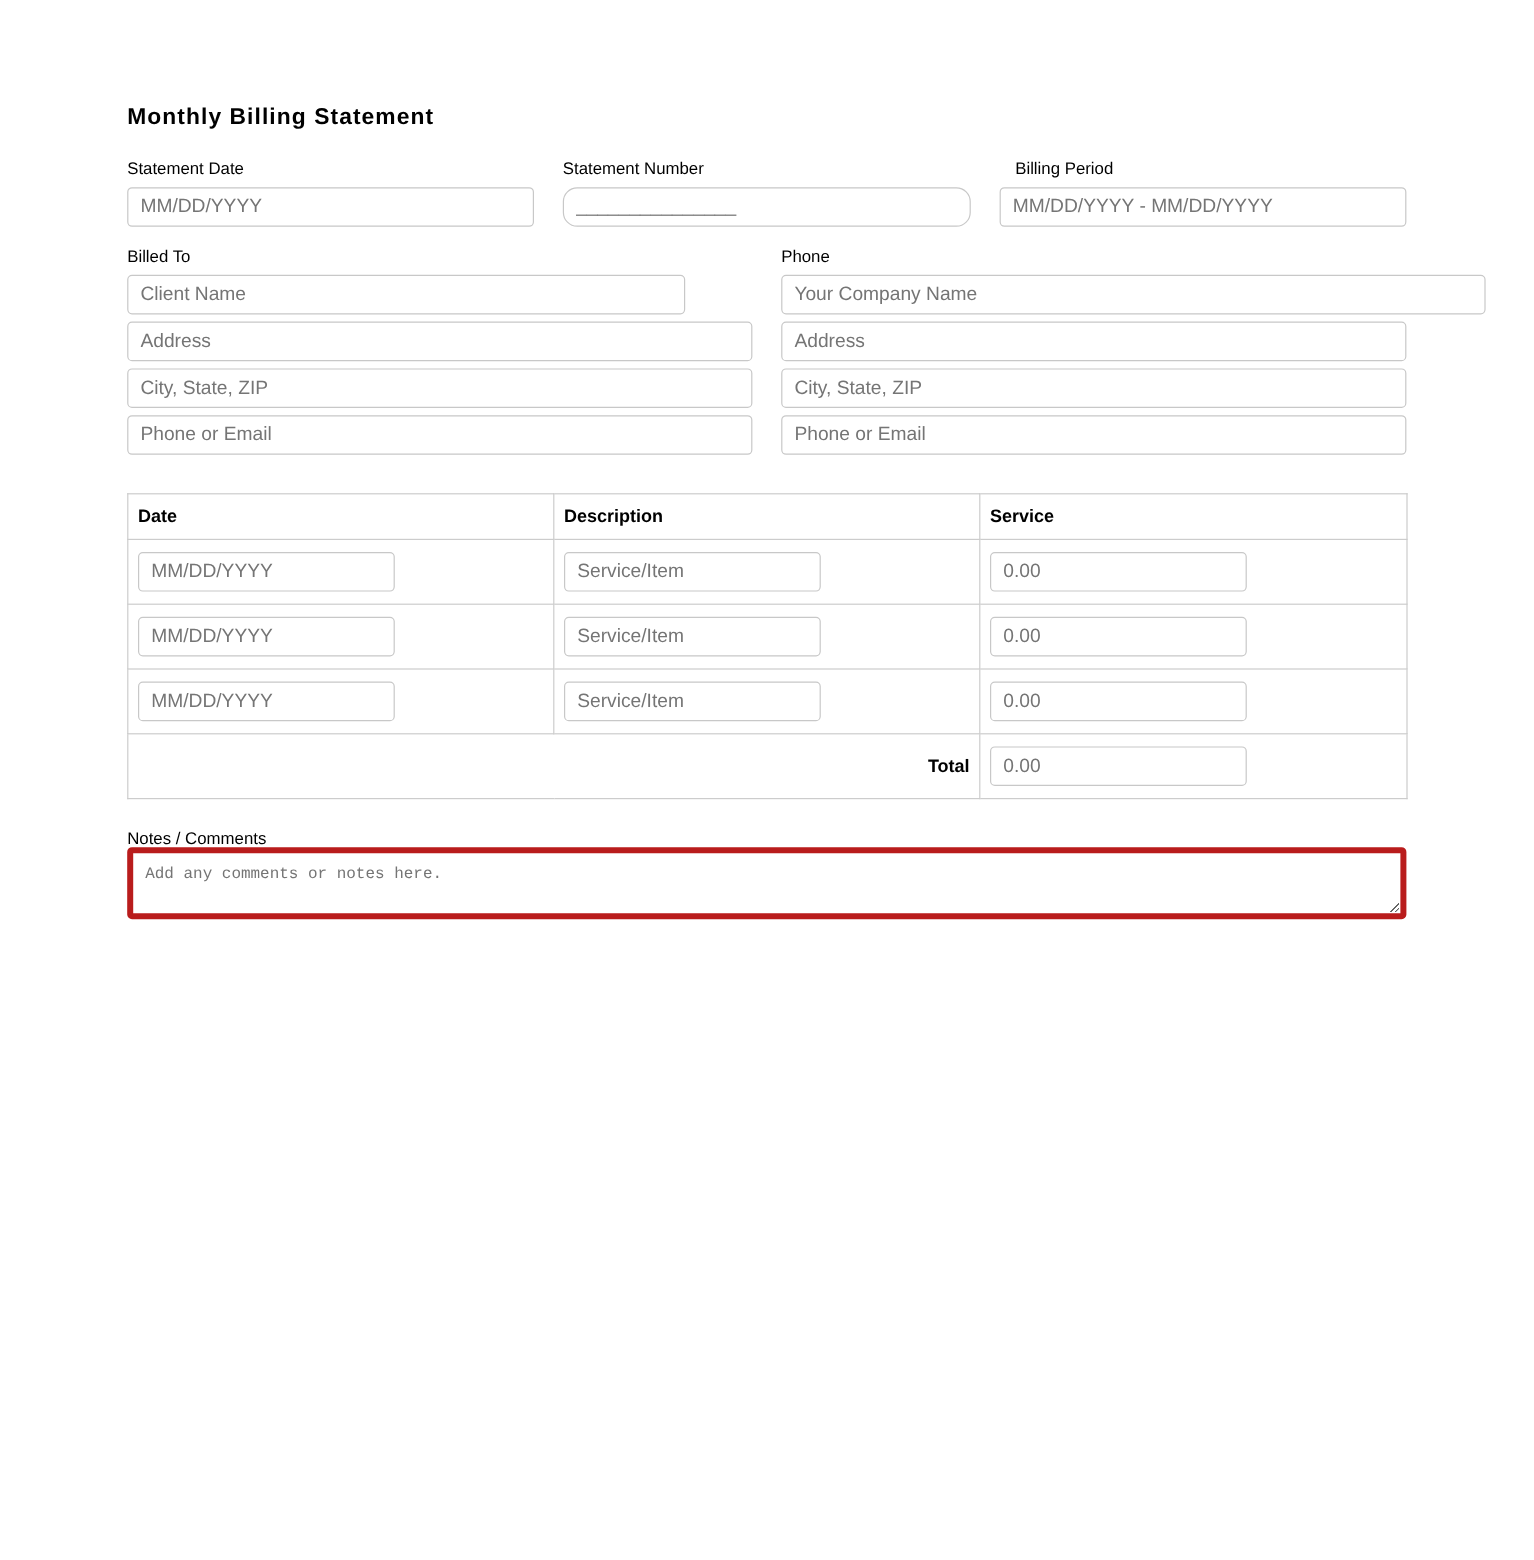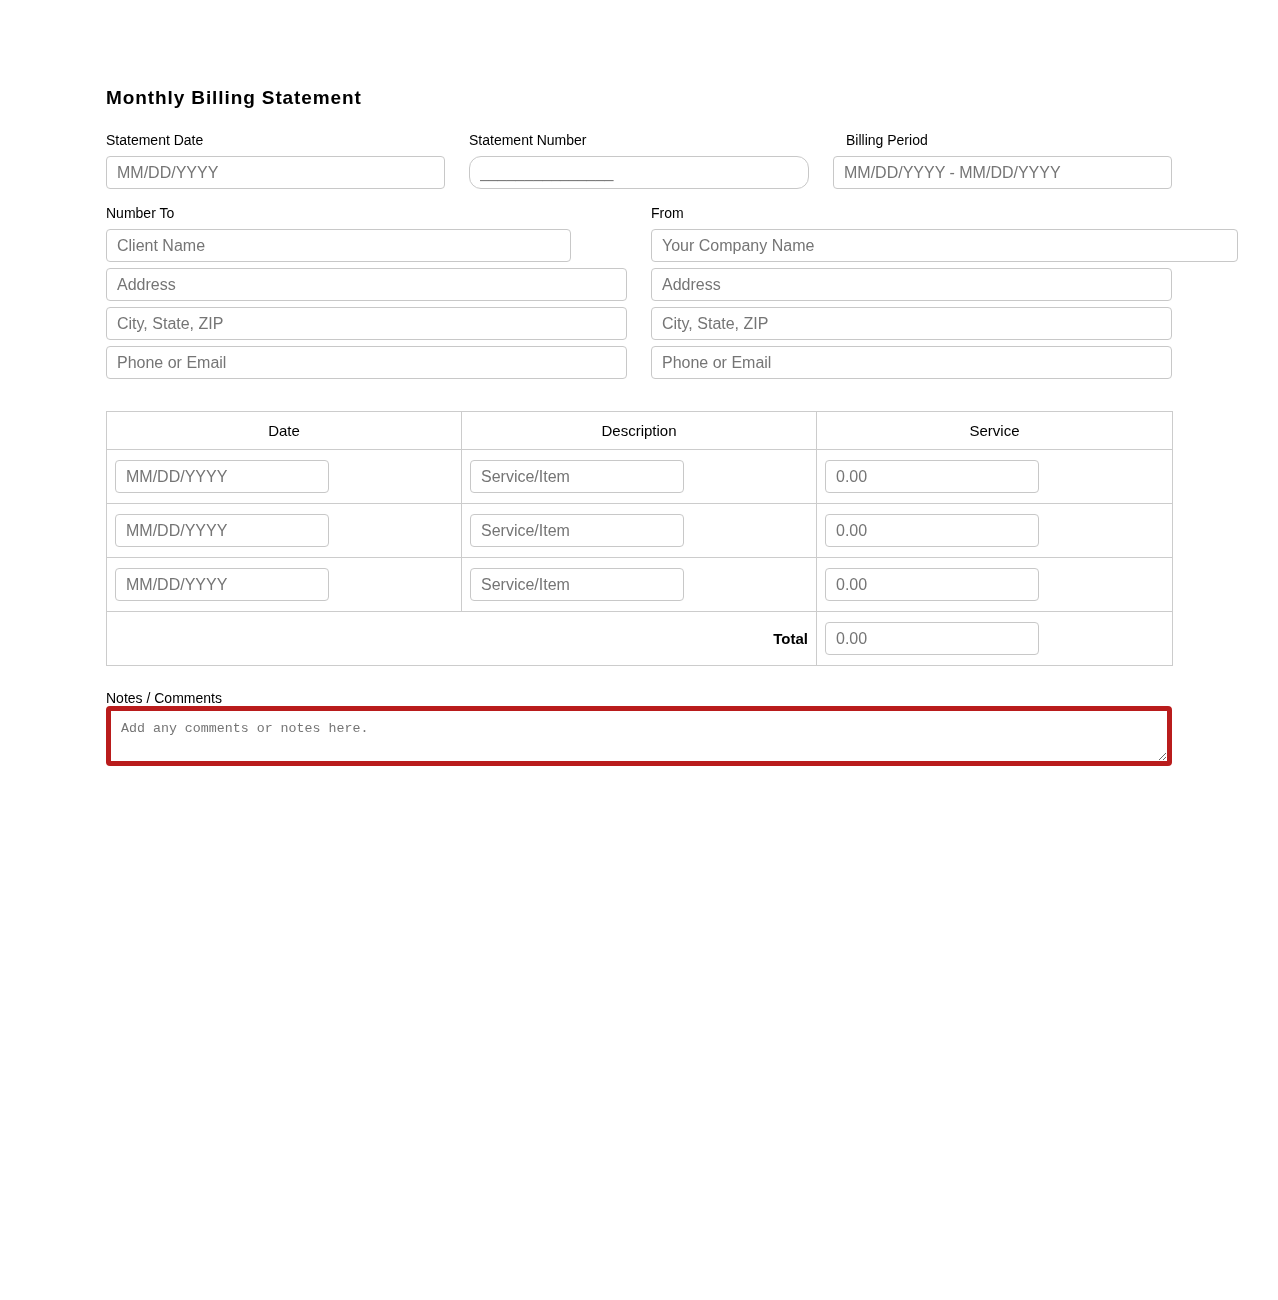--- a/index.html
+++ b/index.html
@@ -25,21 +25,21 @@
     font-size: 16px; color: #000; padding: 0 10px;
     outline: none;
   }
   .input::placeholder { color: #757575; }
   table {
     position: absolute; top: 411px; left: 0; width: 1066px;
     border-collapse: collapse;
     table-layout: fixed;
   }
   th, td { border: 1px solid #cccccc; padding: 0 8px; vertical-align: middle; }
-  th { text-align: center; font-size: 15px; font-weight: normal; height: 38px; }
+  th { text-align: left; font-size: 15px; font-weight: bold; height: 38px; }
   td { height: 54px; position: relative; }
   td .cell-input {
     position: static; width: 214px; height: 33px;
     border: 1px solid #c8c8c8; border-radius: 4px;
     font-family: "Liberation Sans", sans-serif;
     font-size: 16px; padding: 0 10px; outline: none;
   }
   td .cell-input::placeholder { color: #757575; }
   td.total-label { text-align: right; font-weight: bold; font-size: 15px; margin-left: 16px; }
   textarea {
@@ -58,27 +58,27 @@
 
   <div class="label" style="top:132px;left:0;">Statement Date</div>
   <input class="input" style="top: 156px; left: 0px; width: 339px;" placeholder="MM/DD/YYYY">
 
   <div class="label" style="top:132px;left:363px;">Statement Number</div>
   <input class="input" style="top: 156px; left: 363px; width: 340px; border-radius: 12px;" placeholder="_______________">
 
   <div class="label" style="top:132px;left:740px;">Billing Period</div>
   <input class="input" style="top: 156px; left: 727px; width: 339px;" placeholder="MM/DD/YYYY - MM/DD/YYYY">
 
-  <div class="label" style="top:205px;left:0;">Number To</div>
+  <div class="label" style="top:205px;left:0;">Billed To</div>
   <input class="input" style="top: 229px; left: 0px; width: 465px;" placeholder="Client Name">
   <input class="input" style="top: 268px; left: 0px; width: 521px;" placeholder="Address">
   <input class="input" style="top: 307px; left: 0px; width: 521px;" placeholder="City, State, ZIP">
   <input class="input" style="top: 346px; left: 0px; width: 521px;" placeholder="Phone or Email">
 
-  <div class="label" style="top:205px;left:545px;">From</div>
+  <div class="label" style="top:205px;left:545px;">Phone</div>
   <input class="input" style="top: 229px; left: 545px; width: 587px;" placeholder="Your Company Name">
   <input class="input" style="top: 268px; left: 545px; width: 521px;" placeholder="Address">
   <input class="input" style="top: 307px; left: 545px; width: 521px;" placeholder="City, State, ZIP">
   <input class="input" style="top: 346px; left: 545px; width: 521px;" placeholder="Phone or Email">
 
   <table>
     <colgroup>
       <col style="width:355px">
         <col style="width:355px">
         <col style="width:356px">

